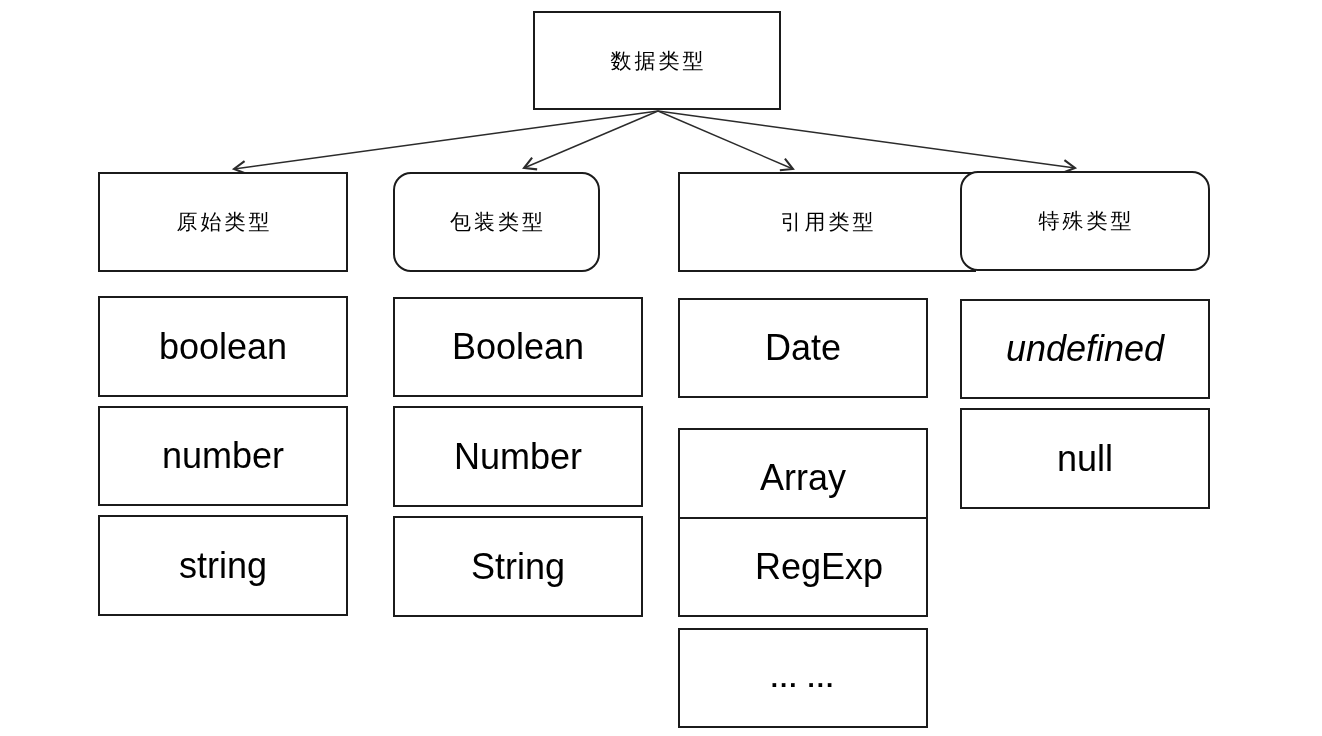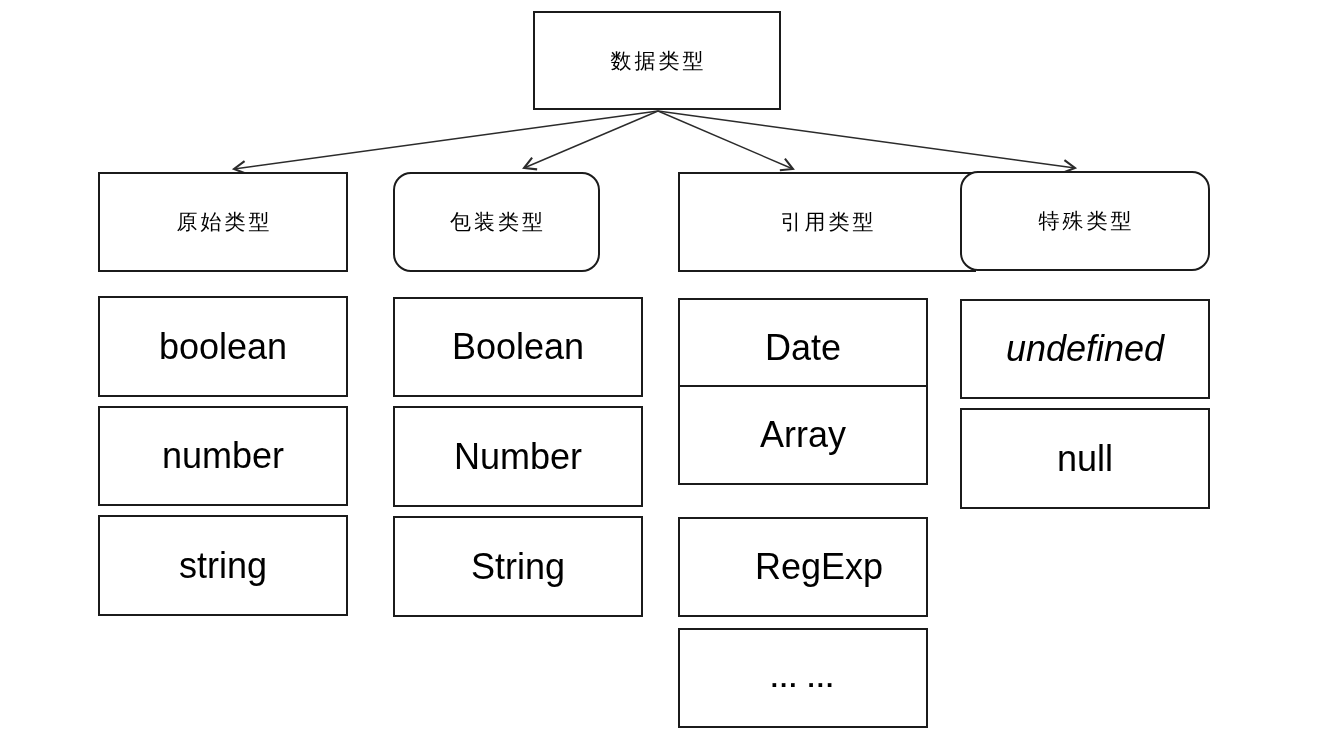--- a/index.html
+++ b/index.html
@@ -81,20 +81,20 @@
 
   <div class="node en" style="left:98px; top:296px; width:250px; height:101px;">boolean</div>
   <div class="node en" style="left:98px; top:406px; width:250px; height:100px;">number</div>
   <div class="node en" style="left:98px; top:515px; width:250px; height:101px;">string</div>
 
   <div class="node en" style="left:393px; top:297px; width:250px; height:100px;">Boolean</div>
   <div class="node en" style="left:393px; top:406px; width:250px; height:101px;">Number</div>
   <div class="node en" style="left:393px; top:516px; width:250px; height:101px;">String</div>
 
   <div class="node en" style="left:678px; top:298px; width:250px; height:100px;">Date</div>
-  <div class="node en" style="left:678px; top:385px; width:250px; height:100px;">Array</div>
+  <div class="node en" style="left:678px; top:428px; width:250px; height:100px;">Array</div>
   <div class="node en" style="left:678px; top:517px; width:250px; height:100px;padding-left:32px;">RegExp</div>
   <div class="node en dots" style="left:678px; top:628px; width:250px; height:100px;">... ...</div>
 
   <div class="node en" style="left:960px; top:299px; width:250px; height:100px;font-style:italic;">undefined</div>
   <div class="node en" style="left:960px; top:408px; width:250px; height:101px;">null</div>
 
 </div>
 
 </body></html>

